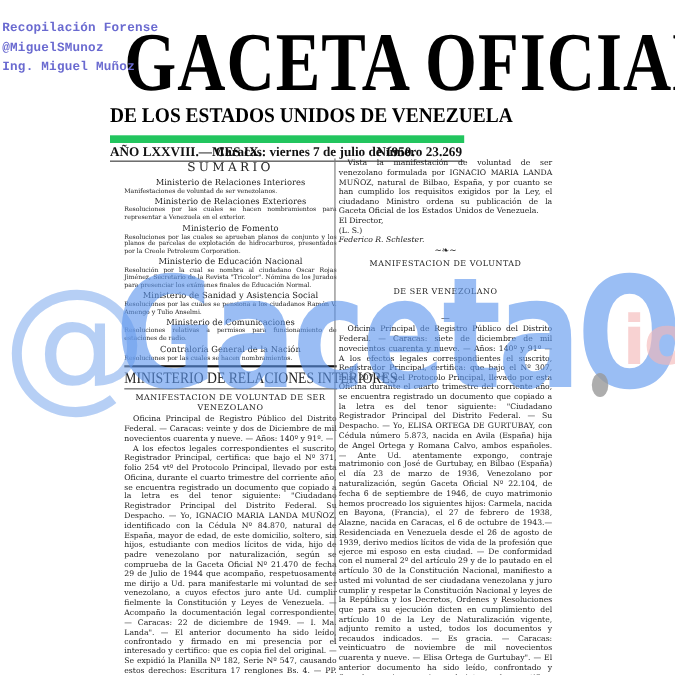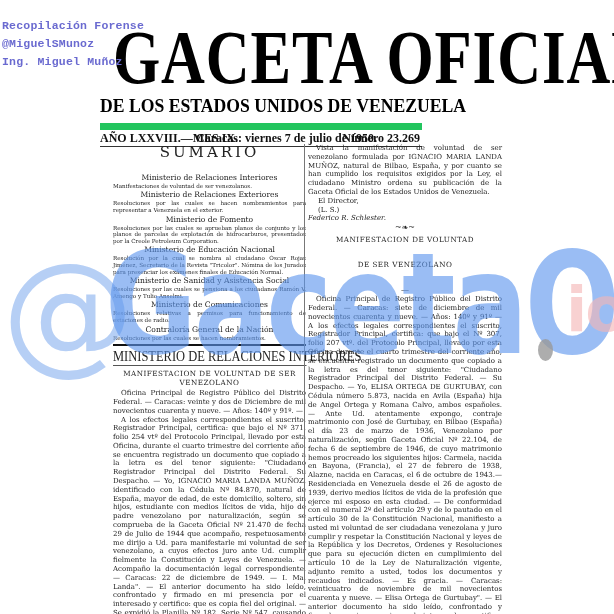--- a/index.html
+++ b/index.html
@@ -10,28 +10,28 @@
   .title{font-family:"Liberation Serif",serif;font-weight:bold;font-size:66px;line-height:62px;letter-spacing:1px;transform:scaleX(0.92) scaleY(1.15);transform-origin:center top;white-space:nowrap;color:#000;}
   .subtitle{position:absolute;left:100px;top:95px;width:322px;text-align:center;font-family:"Liberation Serif",serif;font-weight:bold;font-size:19px;line-height:22px;white-space:nowrap;transform:scaleX(0.93);transform-origin:left top;color:#000;}
   .dateline{position:absolute;left:100px;top:123px;width:322px;border-top:7px solid #22c55e;border-bottom:1px solid #333;height:16px;font-family:"Liberation Serif",serif;font-weight:bold;font-size:12px;line-height:16px;color:#111;text-align:center;}
   .dateline .l{position:absolute;left:0;}
   .dateline .c{position:absolute;left:96px;}
   .dateline .r{position:absolute;right:2px;margin-left:40px;}
   .col{position:absolute;top:144px;width:193px;font-size:7px;line-height:8.8px;text-align:justify;color:#222;}
   .col.left{left:113px;}
   .col.right{left:308px;width:194px;}
   .vrule{position:absolute;left:304px;top:144px;width:1px;height:440px;background:#777;}
-  .sumario-title{text-align:center;font-size:15px;letter-spacing:3px;margin:4px 0 16px;font-family:"DejaVu Serif",serif;}
+  .sumario-title{text-align:center;font-size:11px;letter-spacing:3px;margin:4px 0 4px;font-family:"DejaVu Serif",serif;}
   .min-head{text-align:center;font-size:7.6px;line-height:10px;margin-top:1px;}
   .min-body{font-size:5.6px;line-height:6.6px;margin-bottom:1px;}
   .big-rule{border-top:2px solid #111;margin:3px 0 2px;}
   .section-title{font-family:"Liberation Serif",serif;font-size:14.5px;line-height:17px;text-align:center;white-space:nowrap;transform:scaleX(0.86);transform-origin:left top;width:225px;border-bottom:1px solid #555;}
   .man-title{text-align:center;font-size:7.2px;line-height:9px;letter-spacing:0.5px;margin:3px 0 2px;}
   p{margin:0;text-indent:8px;}
-  .seal{margin-left:10px;}
+  .seal{}
   .sig{font-style:italic;padding-right:6px;}
   .orn{text-align:center;font-size:8px;line-height:10px;}
   .wm{position:absolute;z-index:3;font-family:"DejaVu Sans",sans-serif;pointer-events:none;opacity:0.62;}
   .wm-at{left:2px;top:236px;font-size:132px;color:#8bb3f0;line-height:150px;font-weight:normal;}
   .wm-word{left:105px;top:230px;font-size:140px;font-weight:bold;color:#5d96ee;letter-spacing:-4px;line-height:150px;transform:scaleX(0.8);transform-origin:left top;white-space:nowrap;}
   .wm-dot{left:538px;top:339px;width:15px;height:22px;border-radius:50%;background:#999;opacity:0.8;}
   .wm-io{left:566px;top:275px;font-size:62px;font-weight:bold;color:#f4b6b6;line-height:70px;letter-spacing:-2px;}
 </style>
 </head>
 <body>

